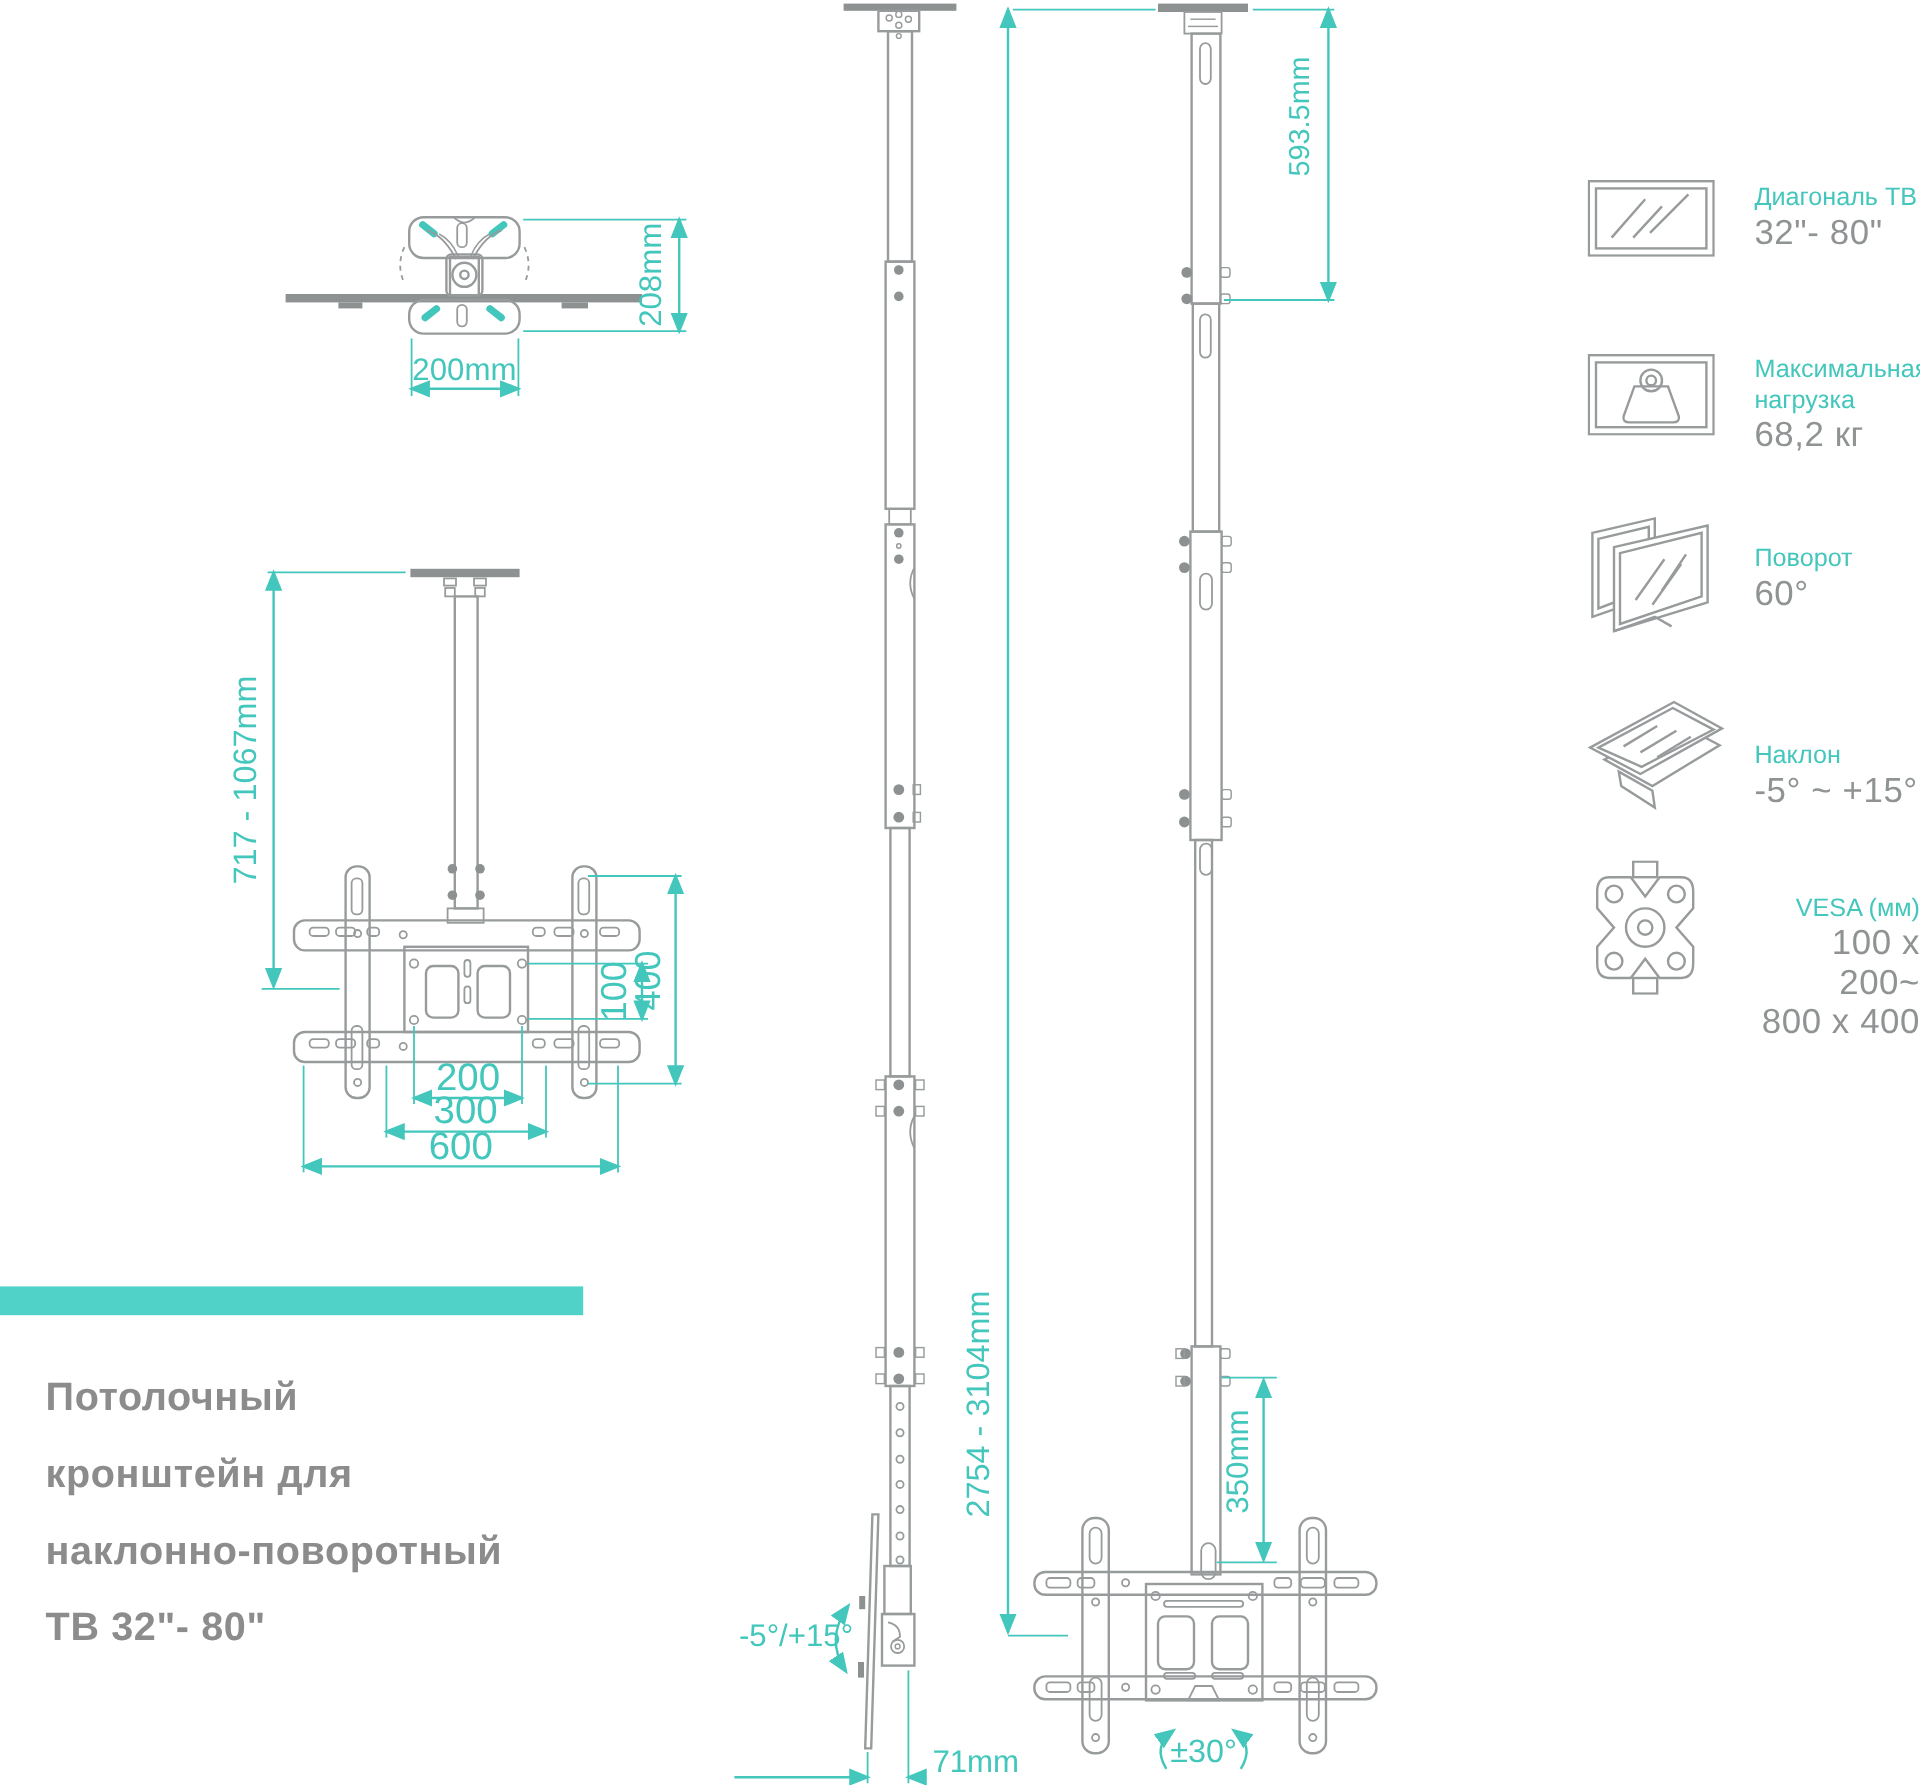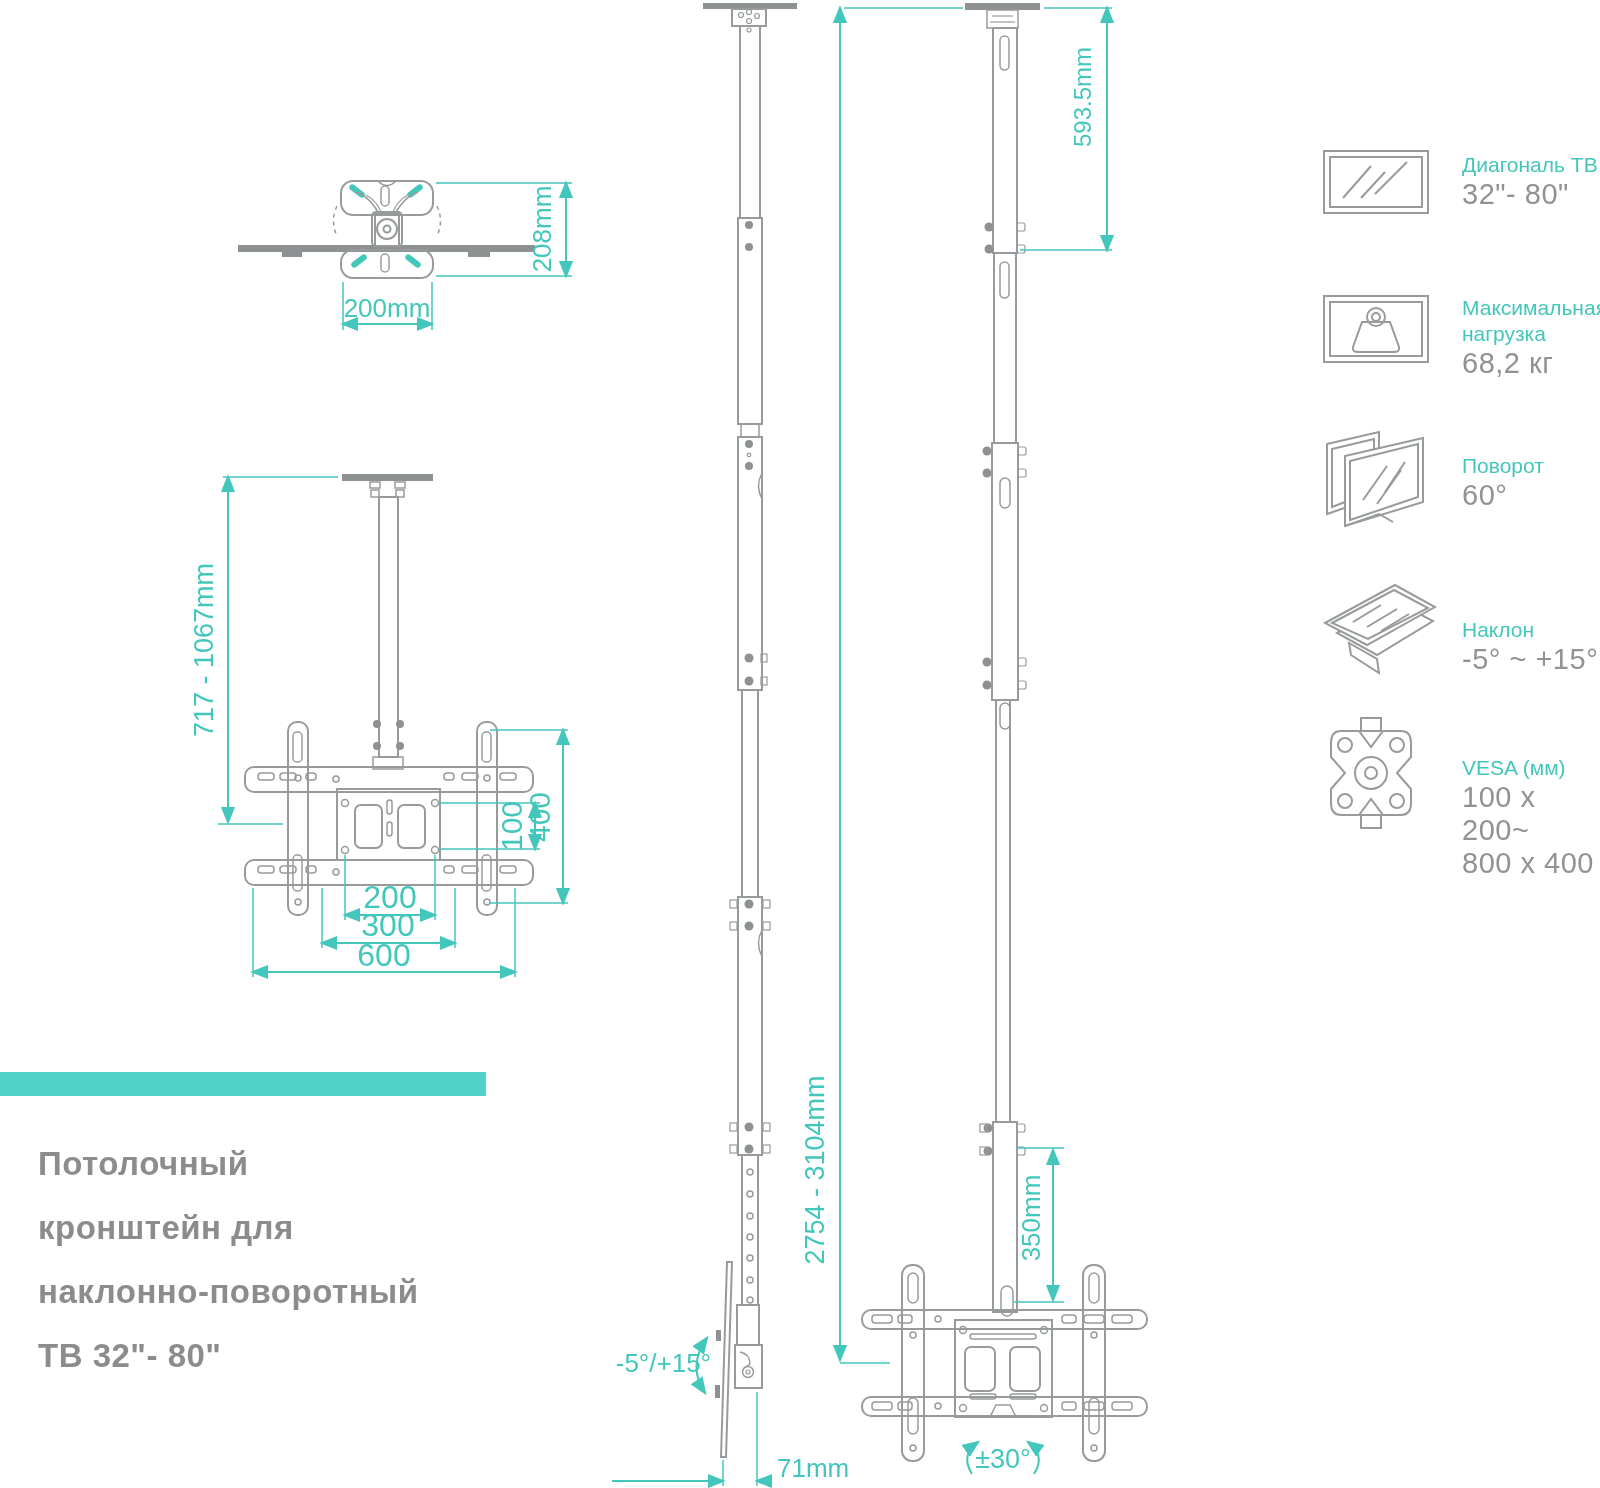--- a/index.html
+++ b/index.html
@@ -402,21 +402,21 @@
       <rect x="38" y="98" width="20" height="13"></rect>
       <path d="M8,26 Q8,14 18,14 L36,14 L48,30 L60,14 L78,14 Q88,14 88,26 L88,40 L74,56 L88,72 L88,86 Q88,98 78,98 L60,98 L48,82 L36,98 L18,98 Q8,98 8,86 L8,72 L22,56 L8,40 Z"></path>
       <circle cx="22" cy="28" r="7"></circle>
           <circle cx="74" cy="28" r="7"></circle>
       <circle cx="22" cy="84" r="7"></circle>
           <circle cx="74" cy="84" r="7"></circle>
       <circle cx="48" cy="56" r="16"></circle>
           <circle cx="48" cy="56" r="6"></circle>
     </svg>
   </span>
-  <div class="spec-text" style="top:38px;">
+  <div class="spec-text" style="top:27px;text-align:right;">
     <div class="spec-label">VESA (мм)</div>
     <div class="spec-value">100 x 200~</div>
     <div class="spec-value">800 x 400</div>
   </div>
 </div>
 
 
 <div class="teal-bar"></div>
 <div class="title-block">
   <div>Потолочный</div>

